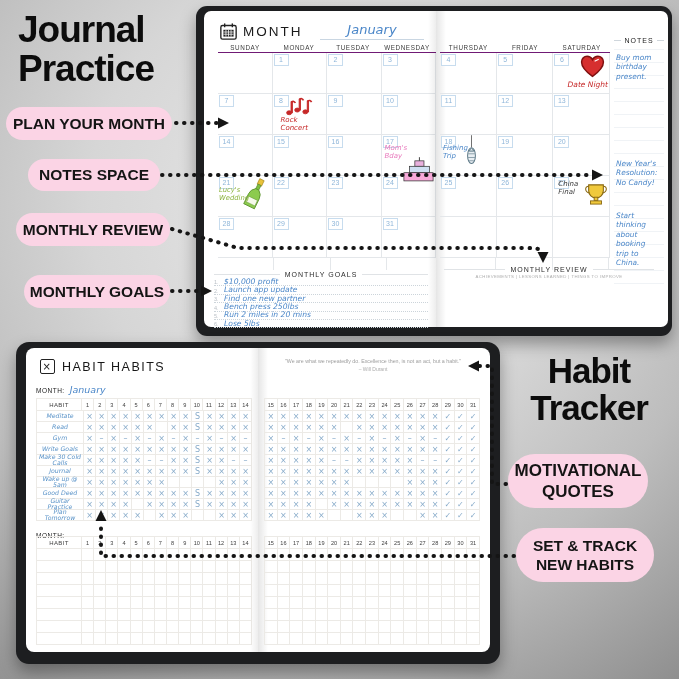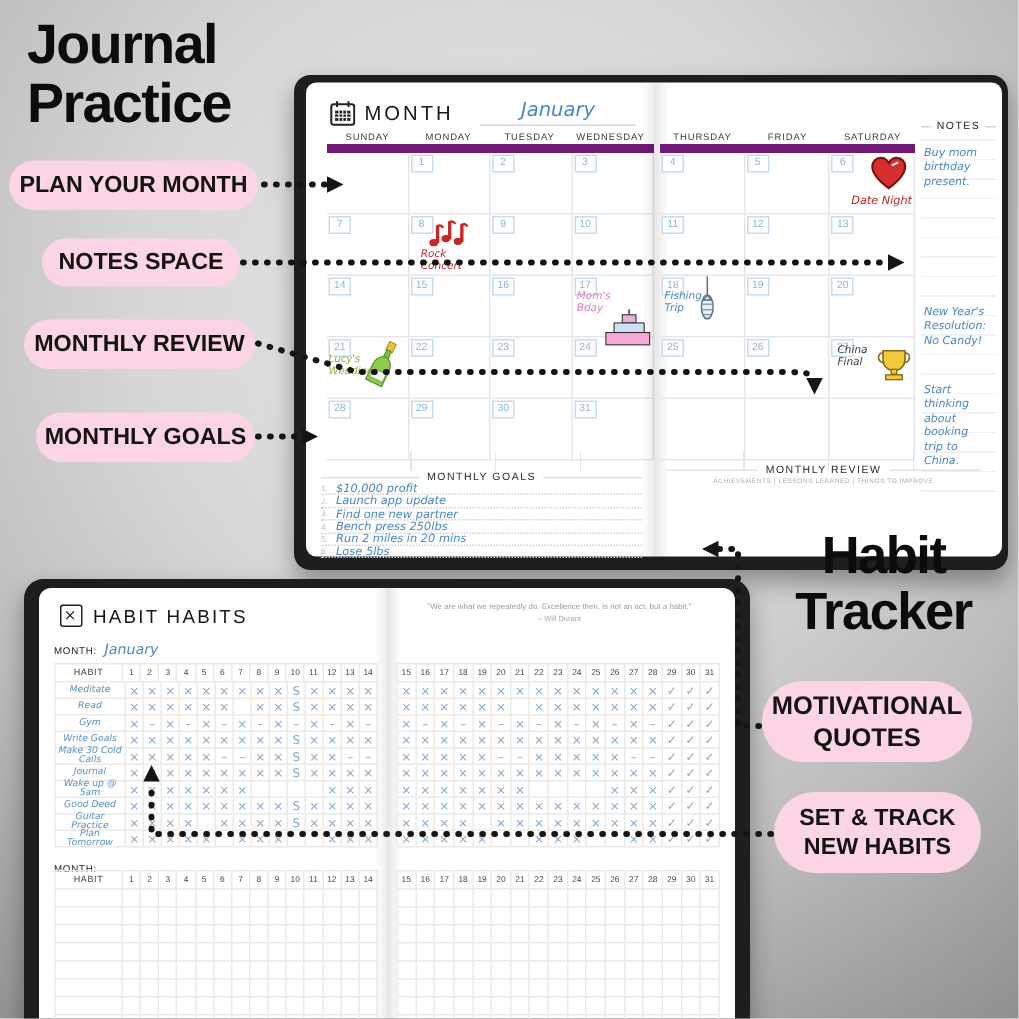--- a/index.html
+++ b/index.html
@@ -17,42 +17,42 @@
   .p2{left:28px;top:159px;width:132px;height:32px;font-size:15.5px;}
   .p3{left:16px;top:213px;width:154px;height:33px;font-size:15.5px;}
   .p4{left:24px;top:275px;width:146px;height:33px;font-size:15.5px;}
   .p5{left:508px;top:454px;width:140px;height:54px;font-size:17px;}
   .p6{left:516px;top:528px;width:138px;height:54px;font-size:15.5px;}
   
   .arrows{position:absolute;left:0;top:0;z-index:5;pointer-events:none;}
   .arrows path{fill:none;stroke:#151515;stroke-width:4;stroke-linecap:round;stroke-dasharray:0.5 7.5;}
   .arrows polygon{fill:#151515;}
   
-  .notebook{position:absolute;background:#1d1e20;box-shadow:0 8px 16px rgba(0,0,0,.35);z-index:1;margin-top:44px;}
+  .notebook{position:absolute;background:#1d1e20;box-shadow:0 8px 16px rgba(0,0,0,.35);z-index:1;}
   .mp-notebook{left:196px;top:6px;width:476px;height:330px;border-radius:11px;}
   .ht-notebook{left:16px;top:342px;width:484px;height:322px;border-radius:13px;}
   .pages{position:absolute;background:#ffffff;display:flex;}
   .mp-pages{left:8px;top:5px;right:4px;bottom:9px;border-radius:7px;}
   .ht-pages{left:10px;top:6px;right:10px;bottom:12px;border-radius:8px;}
   .page{position:relative;width:50%;height:100%;}
   .page.pright::before{content:"";position:absolute;left:0;top:0;bottom:0;width:10px;
     background:linear-gradient(90deg,rgba(0,0,0,.10),rgba(0,0,0,0));}
   .page.pleft::after{content:"";position:absolute;right:0;top:0;bottom:0;width:8px;
     background:linear-gradient(270deg,rgba(0,0,0,.07),rgba(0,0,0,0));}
   
   .hw{font-family:"DejaVu Sans",sans-serif;font-style:italic;}
   .mp-header{position:absolute;left:16px;top:12px;display:flex;gap:6px;align-items:center;
     font-size:13.5px;letter-spacing:2px;color:#1a1a1a;}
   .mp-month{position:absolute;left:116px;top:11px;width:104px;text-align:center;color:#4a86c8;
     font-size:13px;border-bottom:1px solid #c9d6e2;padding-bottom:2px;}
   .mp-weekdays{position:absolute;top:33px;display:flex;}
   .mp-weekdays .wd{flex:1;text-align:center;font-size:6.3px;letter-spacing:.6px;color:#3c3c3c;}
   .wds-left{left:14px;right:2px;}
   .wds-right{left:4px;width:170px;}
-  .mp-grid{position:absolute;top:41px;display:grid;grid-auto-rows:41px;border-top:6px solid #701a75;}
+  .mp-grid{position:absolute;top:41px;display:grid;grid-auto-rows:41px;border-top:1px solid #701a75;}
   .mp-grid-left{left:14px;right:0;grid-template-columns:repeat(4,1fr);}
   .mp-grid-right{left:4px;width:170px;grid-template-columns:repeat(3,1fr);}
   .mp-cell{position:relative;border-right:1px solid #e4e7ea;border-bottom:1px solid #e4e7ea;}
   .mp-stub{position:absolute;height:13px;top:246px;border-bottom:none;}
   .mp-stub.sl{left:14px;right:0;}
   .mp-stub.sr{left:4px;width:170px;}
   .mp-stub{background:repeating-linear-gradient(90deg,transparent 0px,transparent 55.5px,#e4e7ea 55.5px,#e4e7ea 56.5px);}
   .daynum{position:absolute;top:1px;left:1px;min-width:11px;height:10px;padding:0 1px;
     border:1px solid #c7dcee;color:#8fb6d9;font-size:7px;line-height:10px;text-align:center;background:#fff;}
   .ev{position:absolute;inset:0;overflow:visible;}

